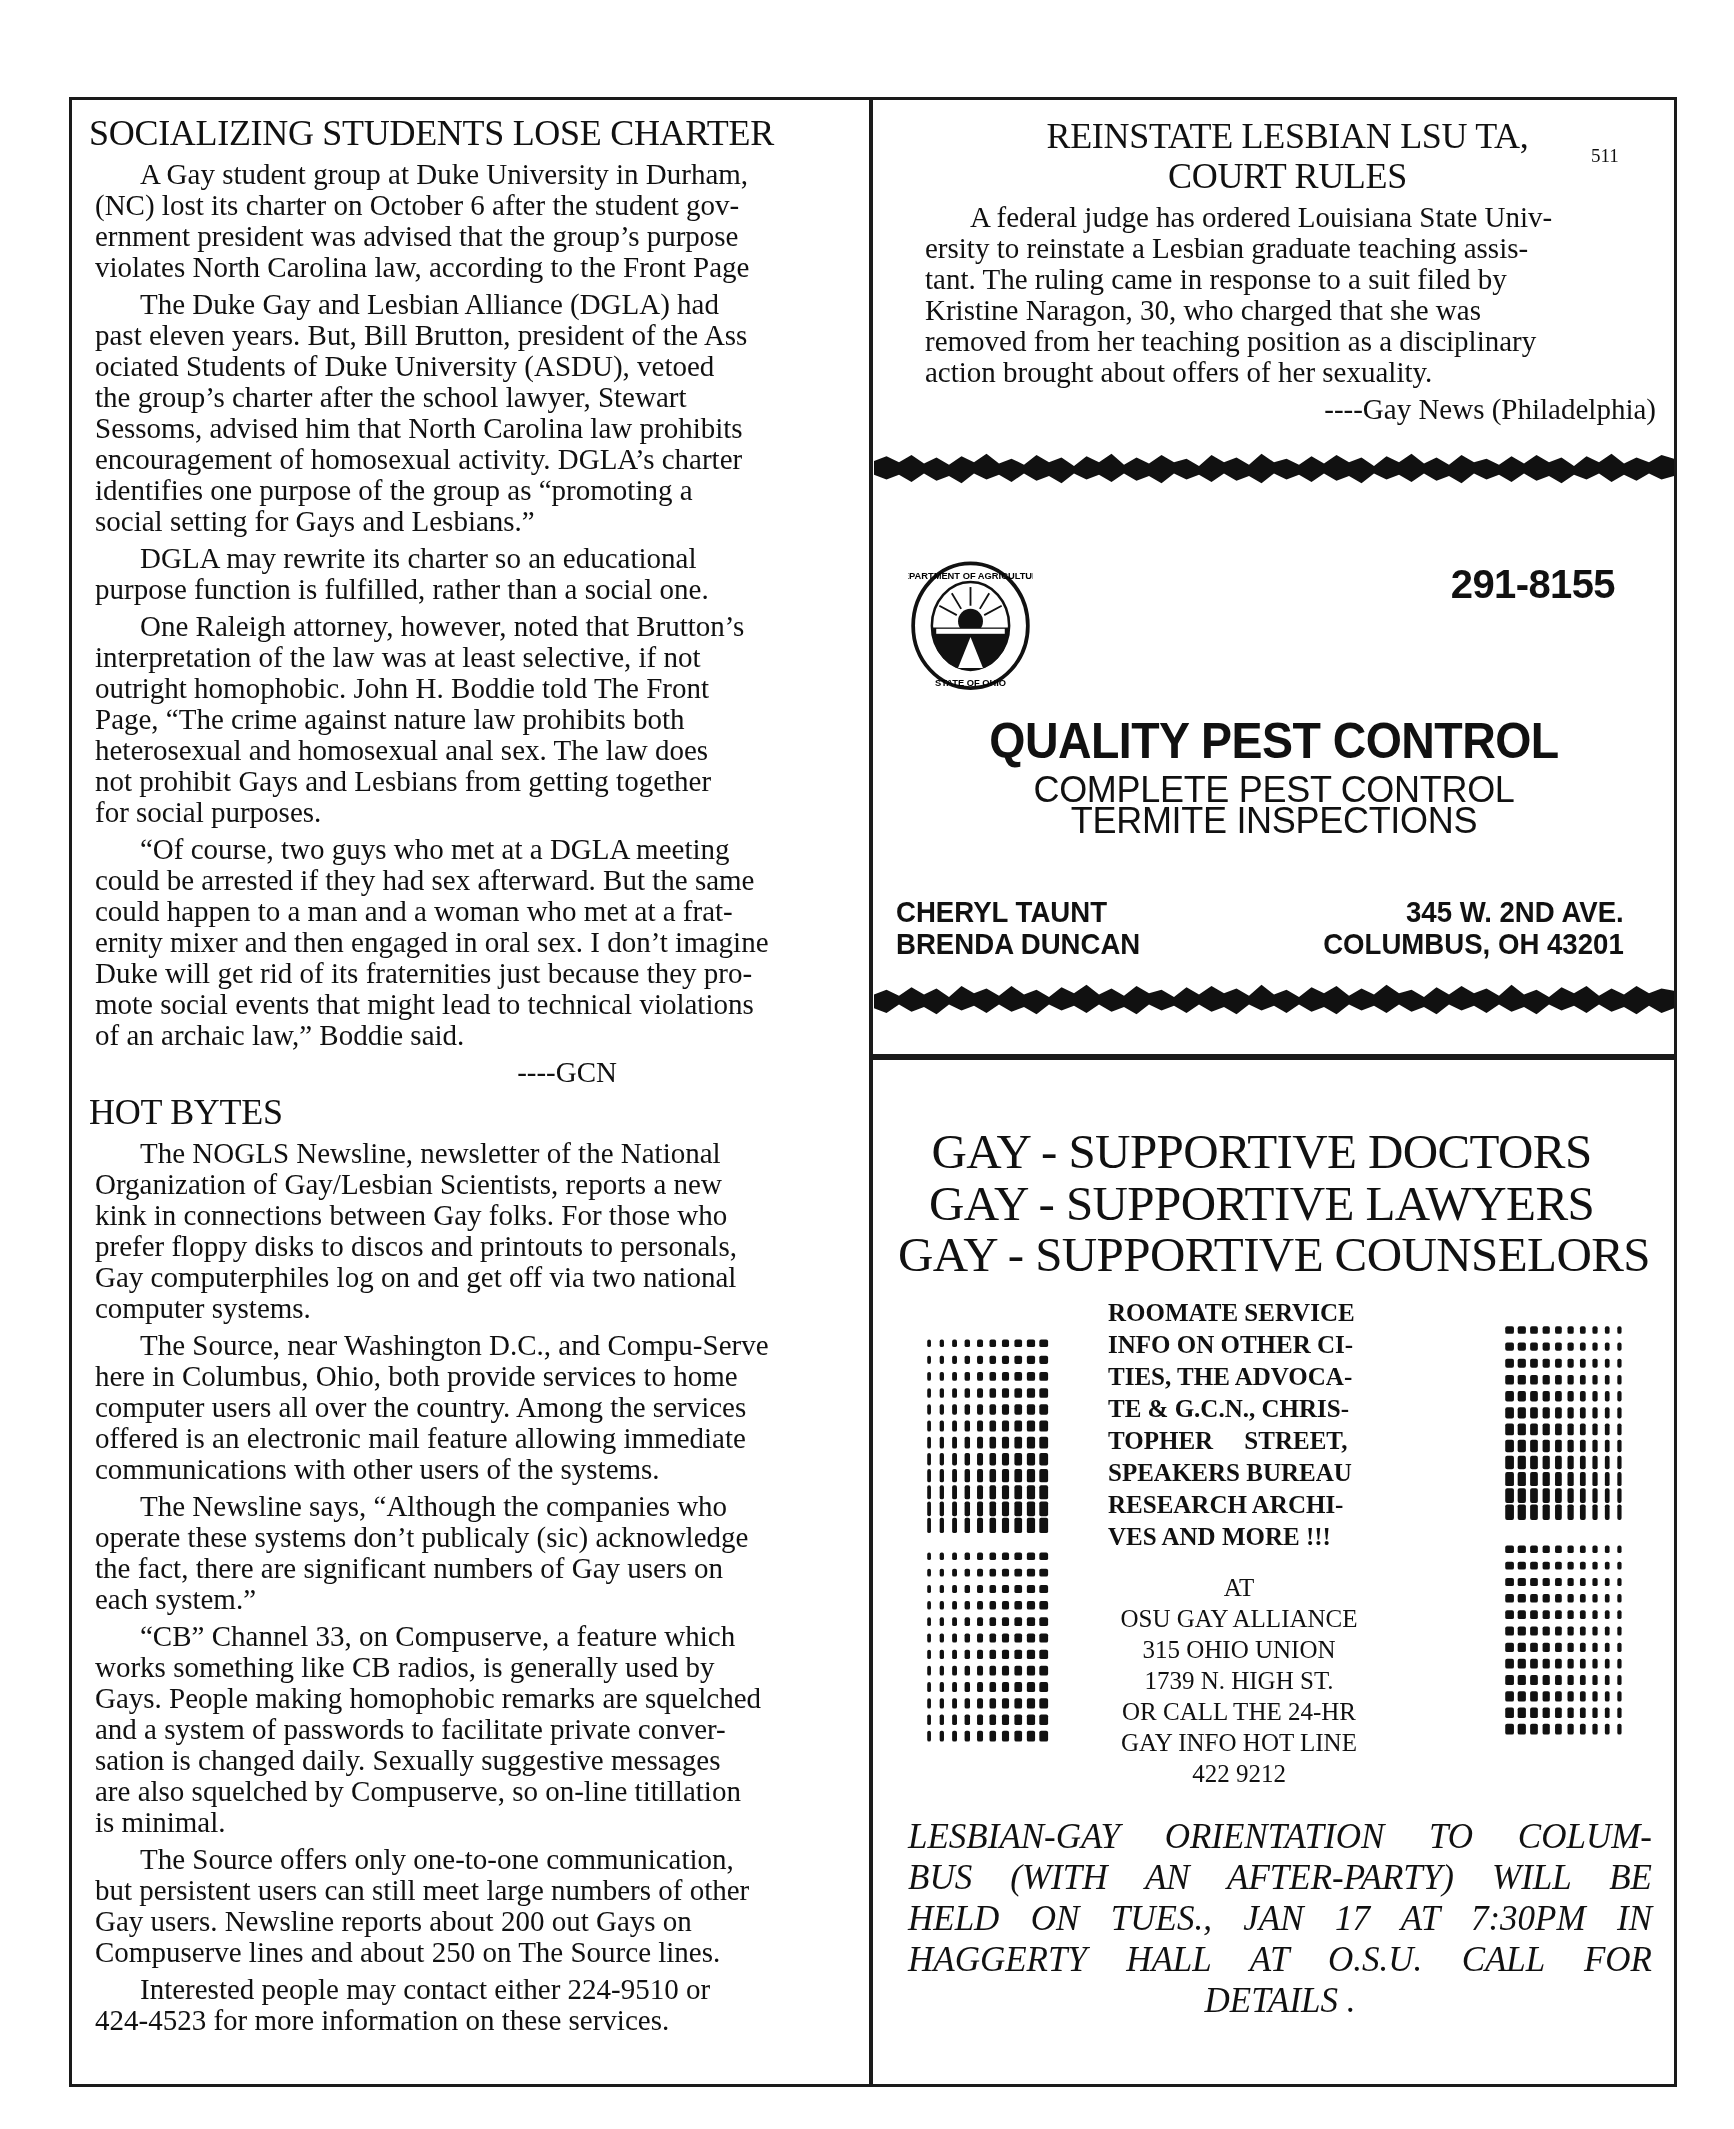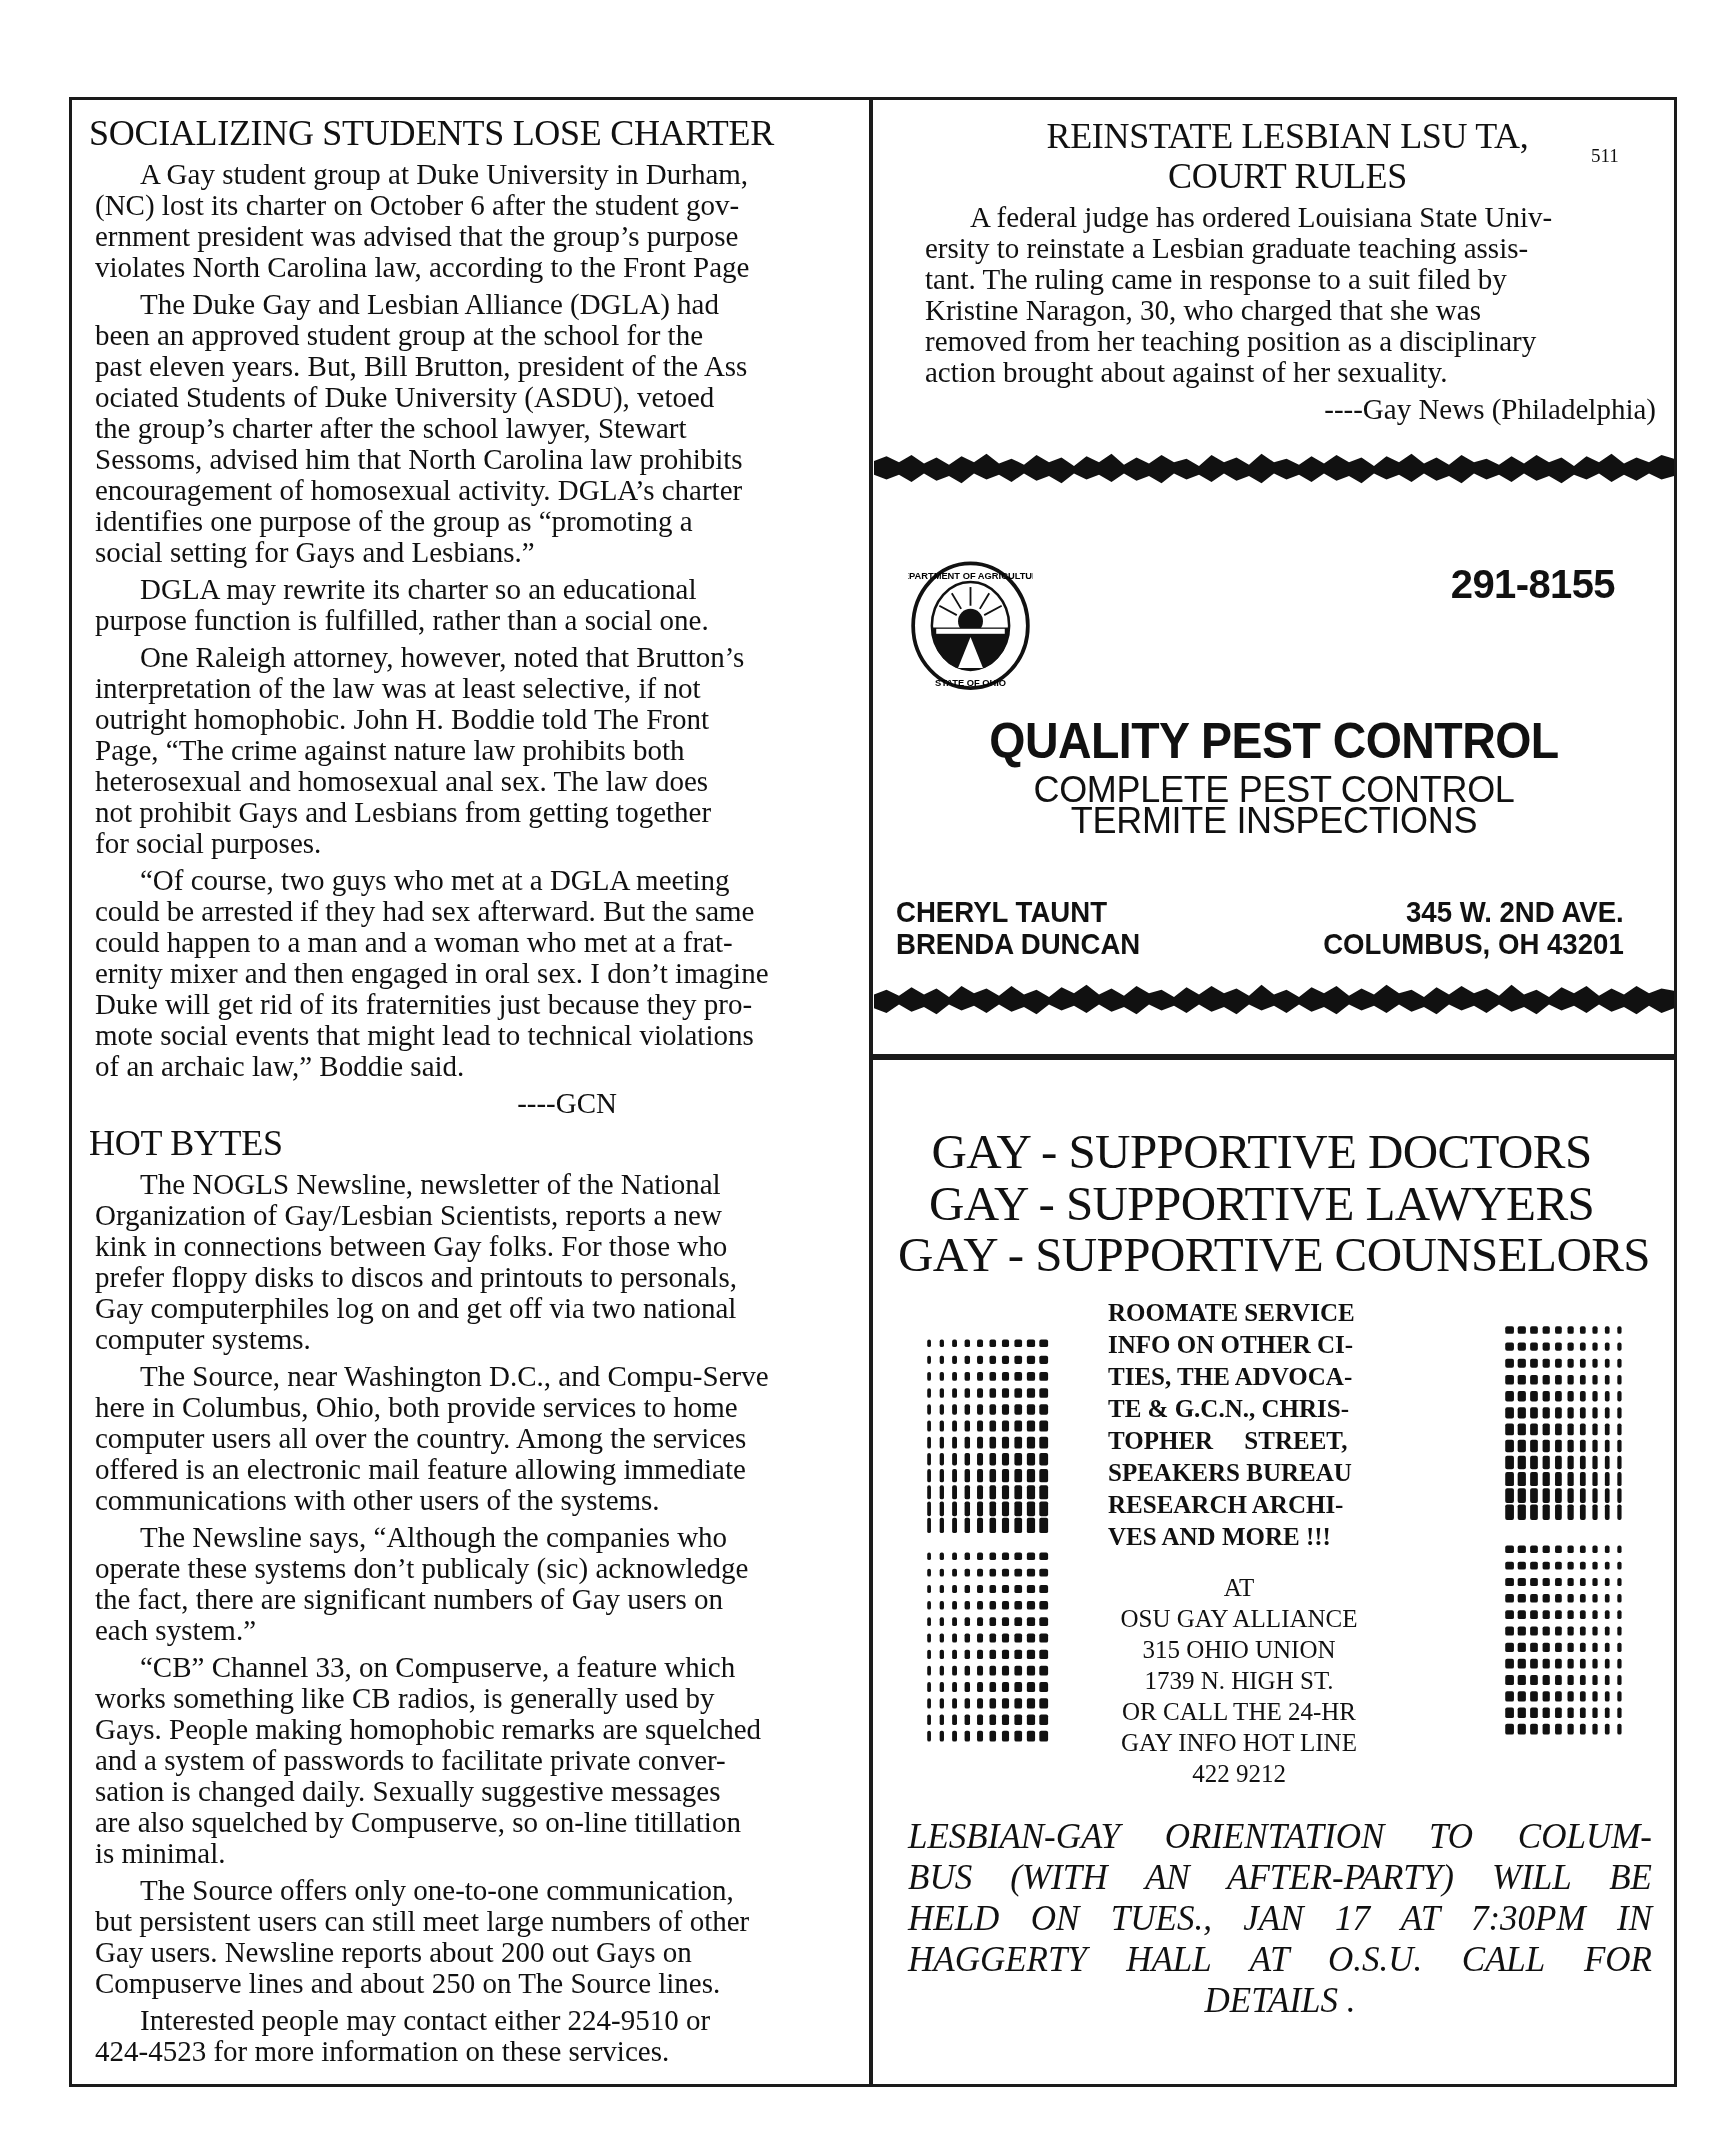--- a/index.html
+++ b/index.html
@@ -62,21 +62,20 @@
     <h2 class="h">SOCIALIZING STUDENTS LOSE CHARTER</h2>
     <div id="s1paras">
         <p class="p">
           <span class="ln">A Gay student group at Duke University in Durham,</span>
           <span class="ln" style="text-indent: 0px;">(NC) lost its charter on October 6 after the student gov-</span>
           <span class="ln" style="text-indent: 0px;">ernment president was advised that the group’s purpose</span>
           <span class="ln" style="text-indent: 0px;">violates North Carolina law, according to the Front Page</span>
         </p>
         <p class="p">
           <span class="ln">The Duke Gay and Lesbian Alliance (DGLA) had</span>
-          <span class="ln" style="text-indent: 0px;">been an approved student group at the school for the</span>
           <span class="ln" style="text-indent: 0px;">past eleven years. But, Bill Brutton, president of the Ass</span>
           <span class="ln" style="text-indent: 0px;">ociated Students of Duke University (ASDU), vetoed</span>
           <span class="ln" style="text-indent: 0px;">the group’s charter after the school lawyer, Stewart</span>
           <span class="ln" style="text-indent: 0px;">Sessoms, advised him that North Carolina law prohibits</span>
           <span class="ln" style="text-indent: 0px;">encouragement of homosexual activity. DGLA’s charter</span>
           <span class="ln" style="text-indent: 0px;">identifies one purpose of the group as “promoting a</span>
           <span class="ln" style="text-indent: 0px;">social setting for Gays and Lesbians.”</span>
         </p>
         <p class="p">
           <span class="ln">DGLA may rewrite its charter so an educational</span>
@@ -155,21 +154,21 @@
   <h2 class="h">
     <span class="ln">REINSTATE LESBIAN LSU TA,</span>
     <span class="ln">COURT RULES</span>
   </h2>
   <p class="p">
     <span class="ln">A federal judge has ordered Louisiana State Univ-</span>
     <span class="ln" style="text-indent:0">ersity to reinstate a Lesbian graduate teaching assis-</span>
     <span class="ln" style="text-indent:0">tant. The ruling came in response to a suit filed by</span>
     <span class="ln" style="text-indent:0">Kristine Naragon, 30, who charged that she was</span>
     <span class="ln" style="text-indent:0">removed from her teaching position as a disciplinary</span>
-    <span class="ln" style="text-indent:0">action brought about against of her sexuality.</span>
+    <span class="ln" style="text-indent:0">action brought about offers of her sexuality.</span>
   </p>
   <div class="credit">----Gay News (Philadelphia)</div>
 </div>
 
 <svg class="wave" style="top:450px" viewBox="0 0 1280 60" preserveAspectRatio="none">
   <path d="M0,18 L20,10 40,20 60,8 80,22 100,12 120,24 140,10 160,20 180,6 200,22 220,14 240,24 260,8 280,20 300,12 320,26 340,10 360,20 380,6 400,24 420,12 440,22 460,8 480,20 500,14 520,26 540,8 560,20 580,12 600,24 620,6 640,20 660,14 680,24 700,10 720,22 740,8 760,20 780,12 800,26 820,10 840,20 860,6 880,22 900,12 920,24 940,8 960,20 980,14 1000,24 1020,10 1040,22 1060,8 1080,20 1100,12 1120,26 1140,10 1160,20 1180,6 1200,22 1220,12 1240,20 1260,8 1280,14 L1280,42 1260,48 1240,38 1220,50 1200,40 1180,52 1160,38 1140,48 1120,40 1100,54 1080,42 1060,50 1040,38 1020,52 1000,40 980,48 960,38 940,54 920,42 900,50 880,38 860,52 840,40 820,48 800,38 780,54 760,42 740,50 720,38 700,52 680,40 660,48 640,38 620,54 600,42 580,50 560,38 540,52 520,40 500,48 480,38 460,54 440,42 420,50 400,38 380,52 360,40 340,48 320,38 300,54 280,42 260,50 240,38 220,52 200,40 180,48 160,38 140,54 120,42 100,50 80,38 60,52 40,40 20,48 0,40 Z" fill="#111"></path>
 </svg>
 <div id="pest" class="sans">
   <svg id="seal" viewBox="0 0 200 215">
     <ellipse cx="100" cy="107" rx="92" ry="100" fill="#fff" stroke="#111" stroke-width="6"></ellipse>

